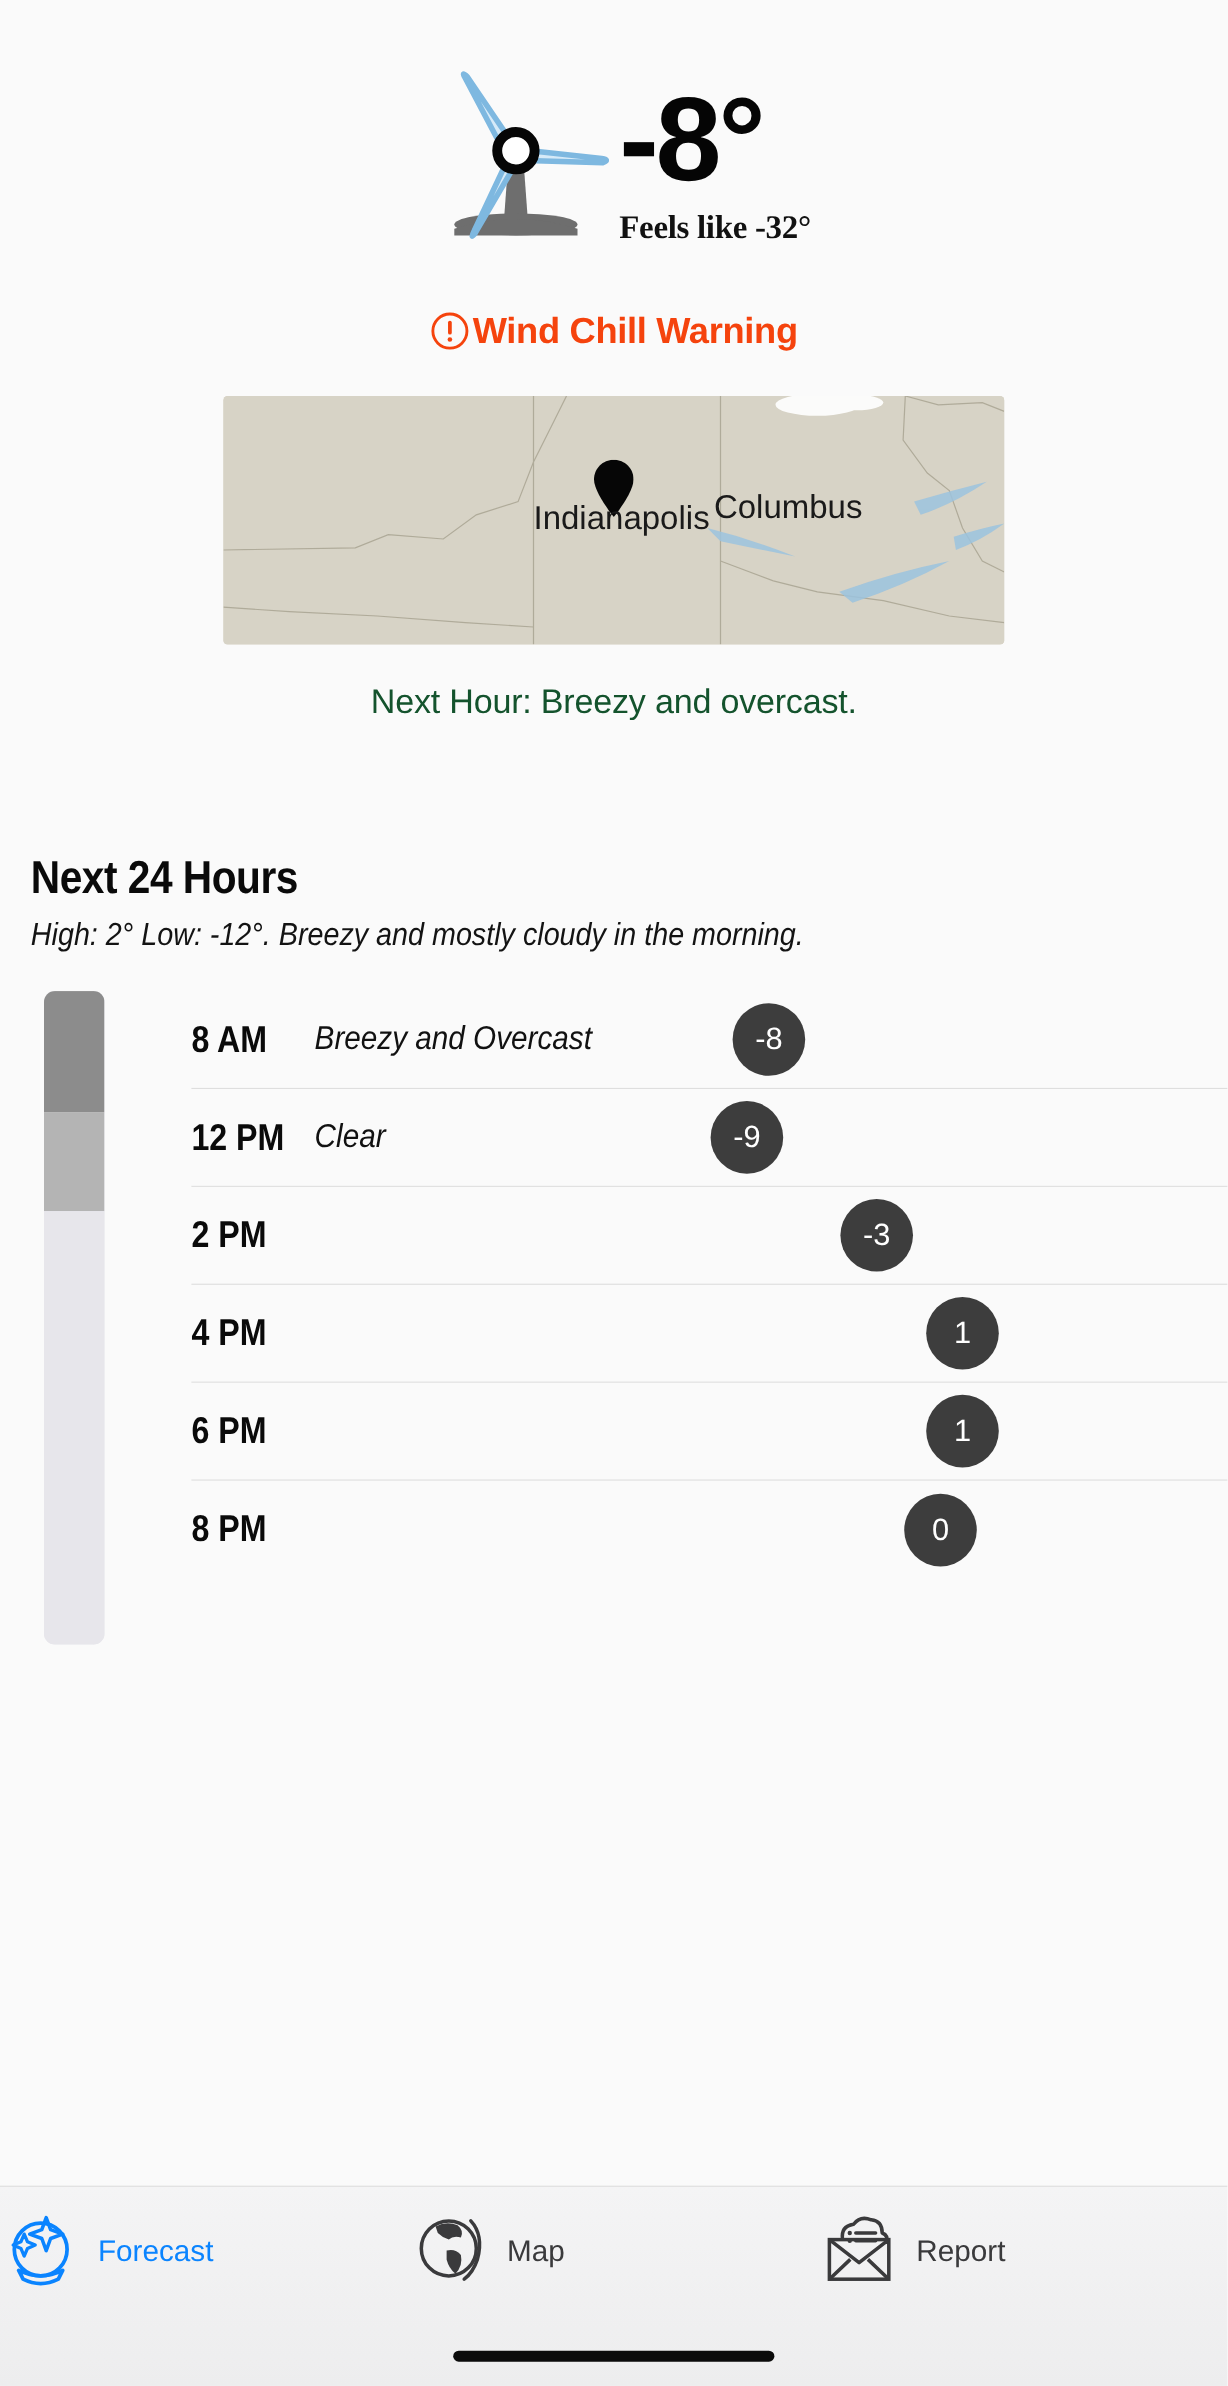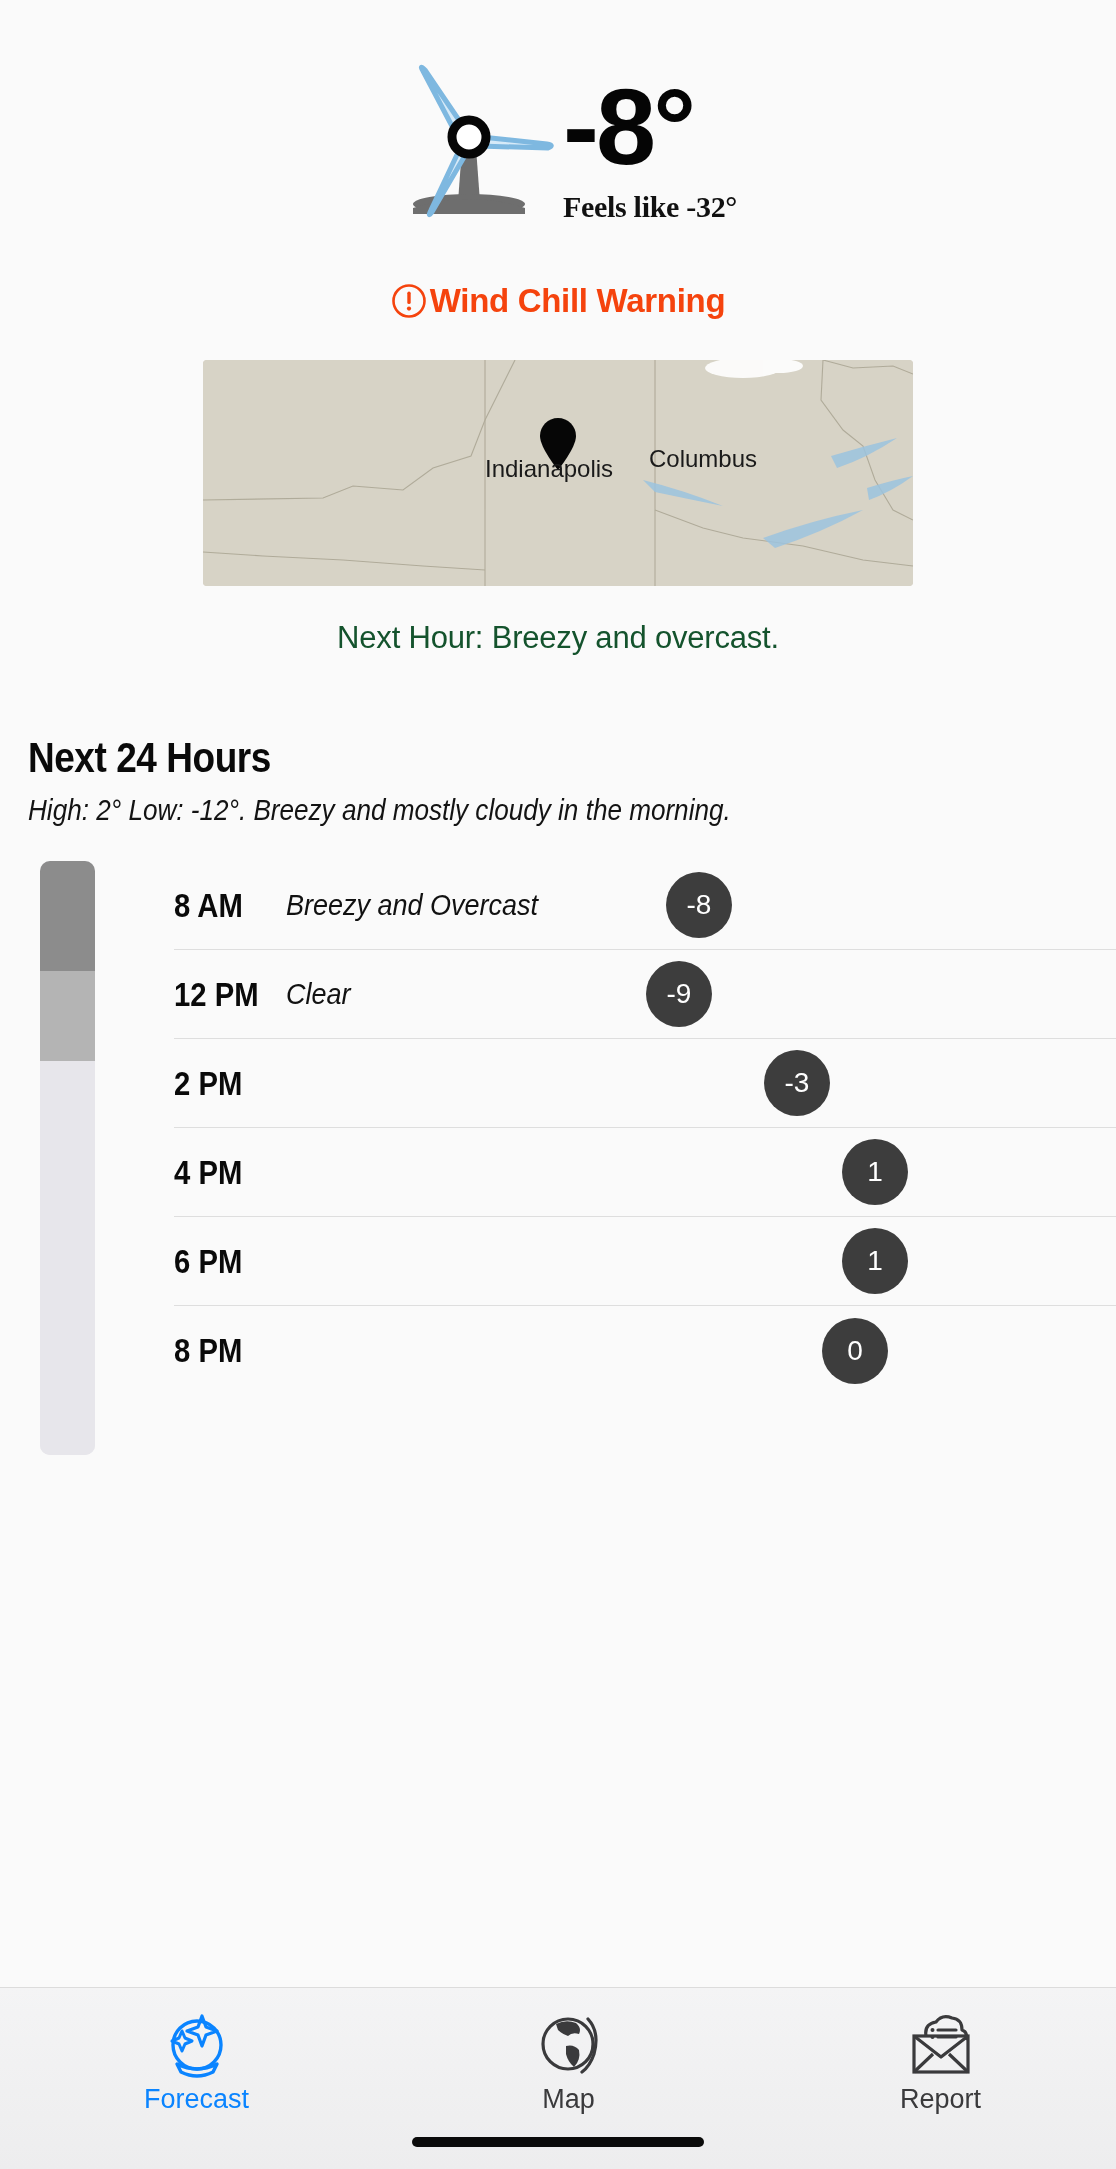--- a/index.html
+++ b/index.html
@@ -37,35 +37,35 @@
   .warn-icon { width:36px; height:36px; flex:0 0 auto; }
   .warn-text { font-size:33px; font-weight:700; color:#F5430D; letter-spacing:-0.3px; }
 
   
   .map-wrap {
     margin:40px auto 0; width:710px; height:226px;
     background:#D7D3C6; border-radius:4px; position:relative; overflow:hidden;
   }
   .map-svg { position:absolute; inset:0; width:100%; height:100%; }
   .map-label {
-    position:absolute; font-size:24px; color:#1a1a1a; white-space:nowrap;
+    position:absolute; font-size:30px; color:#1a1a1a; white-space:nowrap;
     font-family:"Liberation Sans", sans-serif;
   }
   .label-indy { left:282px; top:95px; }
   .label-cbus { left:446px; top:85px; }
   .pin { position:absolute; left:337px; top:58px; width:36px; height:52px; }
 
   .next-hour {
     text-align:center; font-size:31px; color:#14532d;
     margin-top:34px; letter-spacing:-0.2px;
   }
 
   
   .section {
-    margin-top:78px; padding:0 28px;
+    margin-top:118px; padding:0 28px;
   }
   .section-title {
     font-size:42px; font-weight:700; color:#0a0a0a;
     font-stretch:condensed; letter-spacing:-0.5px;
     transform:scaleX(0.88); transform-origin:left center;
   }
   .section-sub {
     font-size:29px; font-style:italic; color:#131313; margin-top:12px;
     transform:scaleX(0.9); transform-origin:left center; white-space:nowrap;
   }
@@ -110,21 +110,21 @@
   }
 
   
   .tabbar {
     position:absolute; left:0; bottom:0; width:1116px; height:182px;
     background:linear-gradient(180deg,#F4F4F5 0%,#EDEDEE 100%);
     border-top:1px solid #DCDCDC;
     display:flex; align-items:flex-start; padding-top:22px;
   }
   .tab {
-    flex:1 1 0; display:flex; flex-direction:column; align-items:center; gap:2px;padding-left:21px;
+    flex:1 1 0; display:flex; flex-direction:row; align-items:center; gap:15px;
   }
   .tab-icon { width:74px; height:72px; }
   .tab-label { font-size:27px; color:#3A3A3C; }
   .tab.active .tab-label { color:#0A84FF; }
 
   .home-indicator {
     position:absolute; bottom:22px; left:50%; transform:translateX(-50%);
     width:292px; height:10px; border-radius:6px; background:#0b0b0b;
   }
 </style>

